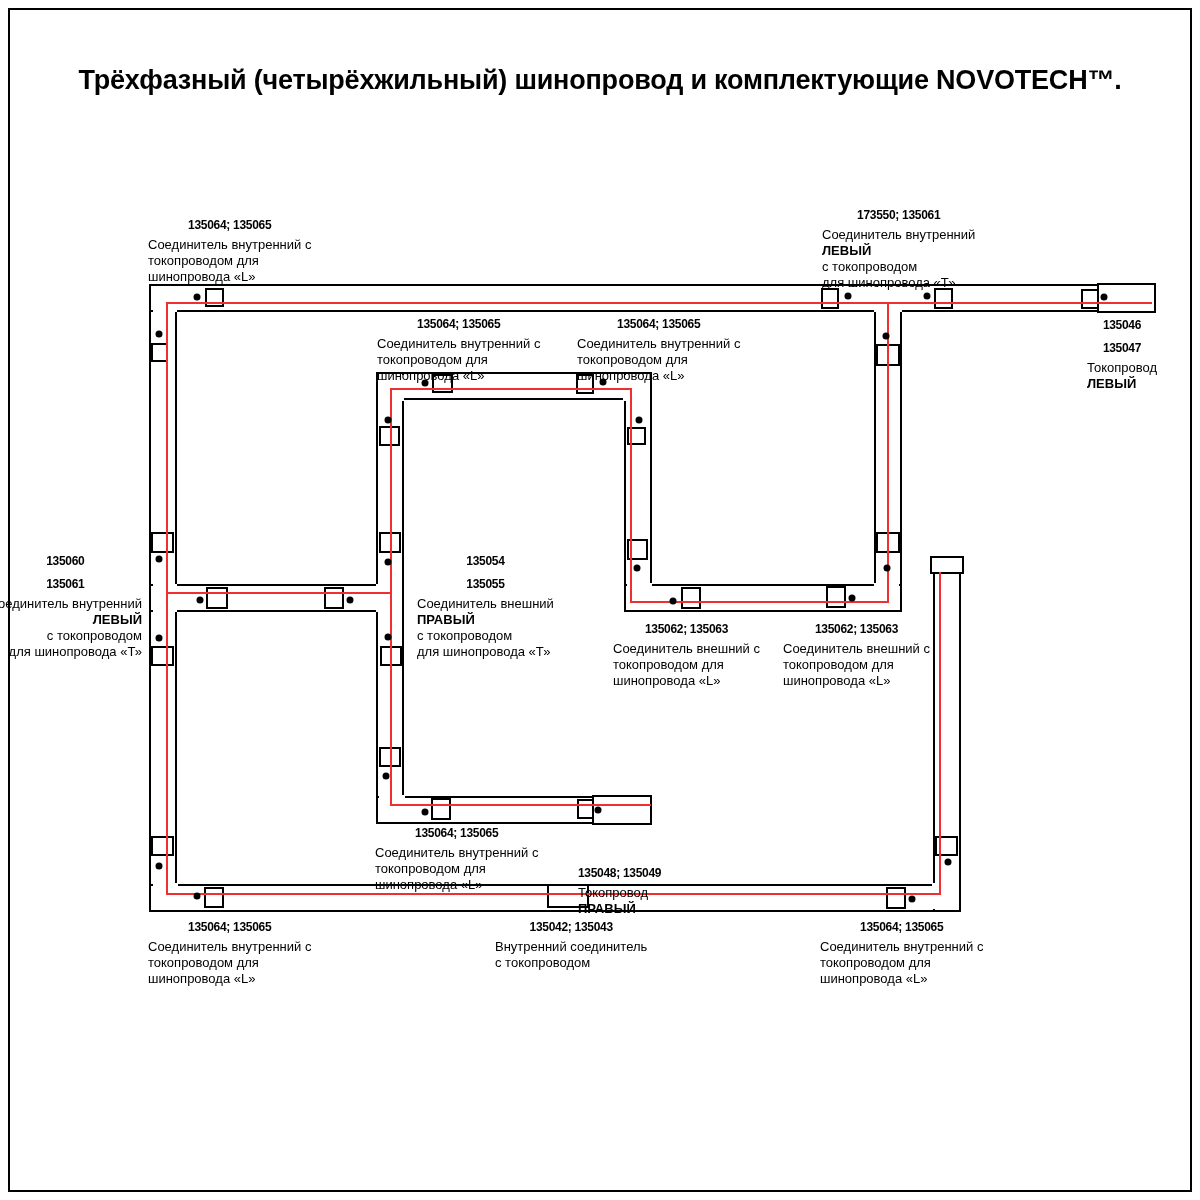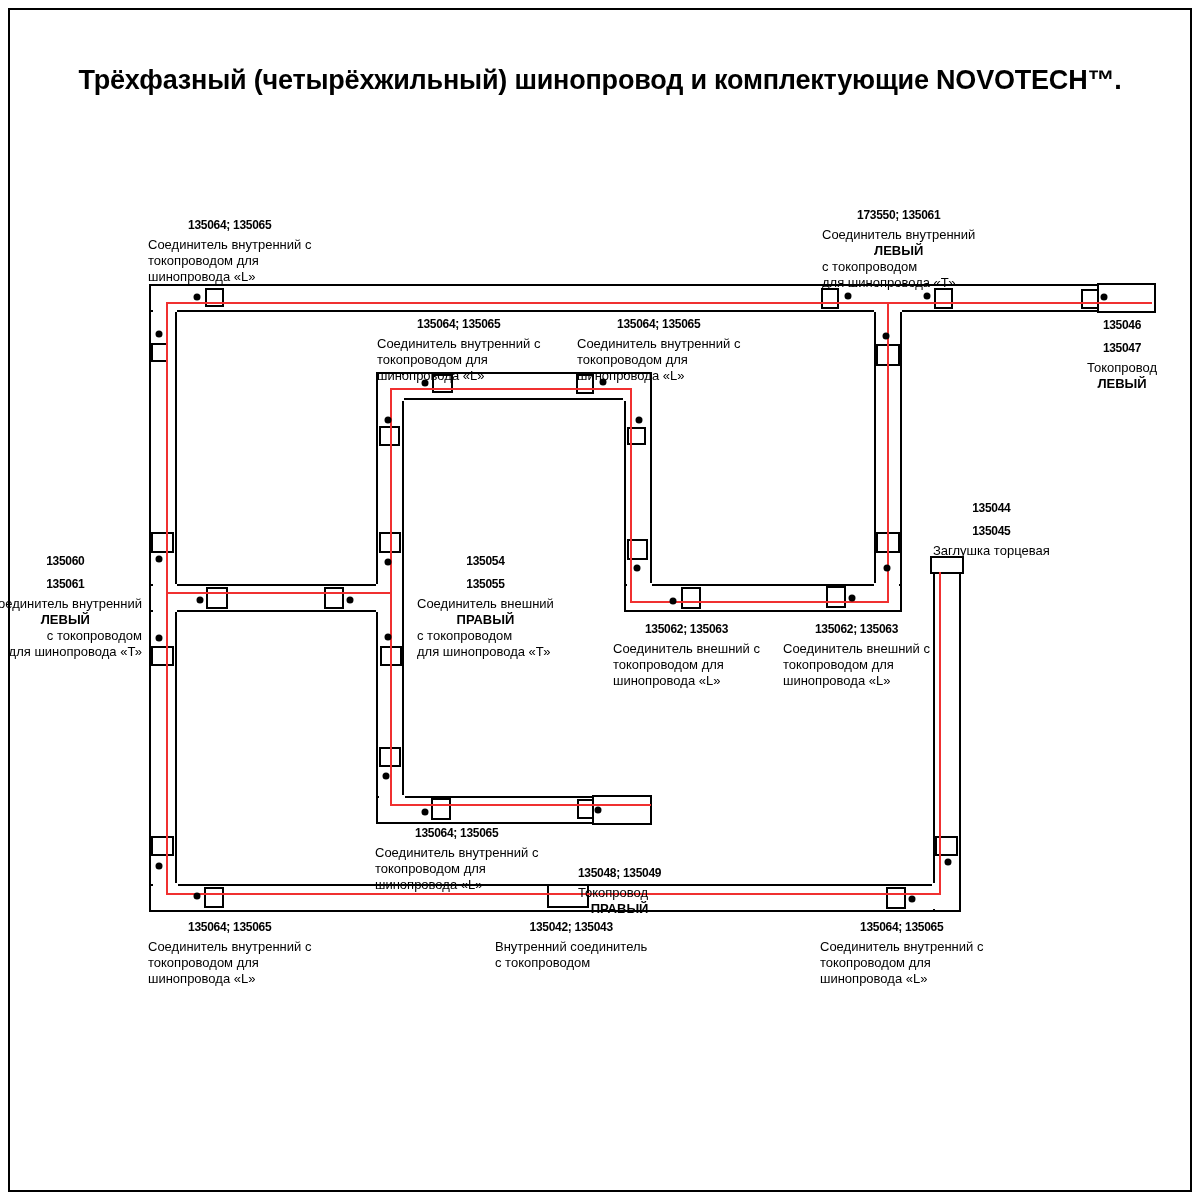--- a/index.html
+++ b/index.html
@@ -11,21 +11,21 @@
   svg.diagram{position:absolute;left:0;top:0;}
   .tr{fill:#fff;stroke:#000;stroke-width:2;}
   .patch{fill:#fff;stroke:none;}
   .notch{fill:#fff;stroke:#000;stroke-width:2;}
   .red{fill:none;stroke:var(--conductor,#f03030);stroke-width:2;}
   .dot{fill:#000;}
   .label{position:absolute;white-space:nowrap;}
   .label.right{text-align:right;}
   .code{font-weight:bold;font-size:12px;line-height:23px;letter-spacing:-0.3px;text-align:center;}
   .desc{font-size:13px;line-height:16px;}
-  .desc.b{font-weight:bold;text-align:center;}
+  .desc.b{font-weight:bold;}
 </style>
 </head>
 <body>
 
 <div class="page">
   <div class="frame"></div>
 
   <div class="title">
     <div>Трёхфазный (четырёхжильный) шинопровод и комплектующие NOVOTECH™.</div>
   </div>
@@ -178,25 +178,20 @@
       <div class="desc">Соединитель внешний с</div>
       <div class="desc">токопроводом для</div>
       <div class="desc">шинопровода «L»</div>
     </div>
   <div class="label" style="left:783px;top:618px">
       <div class="code">135062; 135063</div>
       <div class="desc">Соединитель внешний с</div>
       <div class="desc">токопроводом для</div>
       <div class="desc">шинопровода «L»</div>
     </div>
-  <div class="label" style="left:933px;top:497px">
-      <div class="code">135044</div>
-      <div class="code">135045</div>
-      <div class="desc">Заглушка торцевая</div>
-    </div>
   <div class="label" style="left:375px;top:822px">
       <div class="code">135064; 135065</div>
       <div class="desc">Соединитель внутренний с</div>
       <div class="desc">токопроводом для</div>
       <div class="desc">шинопровода «L»</div>
     </div>
   <div class="label" style="left:578px;top:862px">
       <div class="code">135048; 135049</div>
       <div class="desc">Токопровод</div>
       <div class="desc b">ПРАВЫЙ</div>

